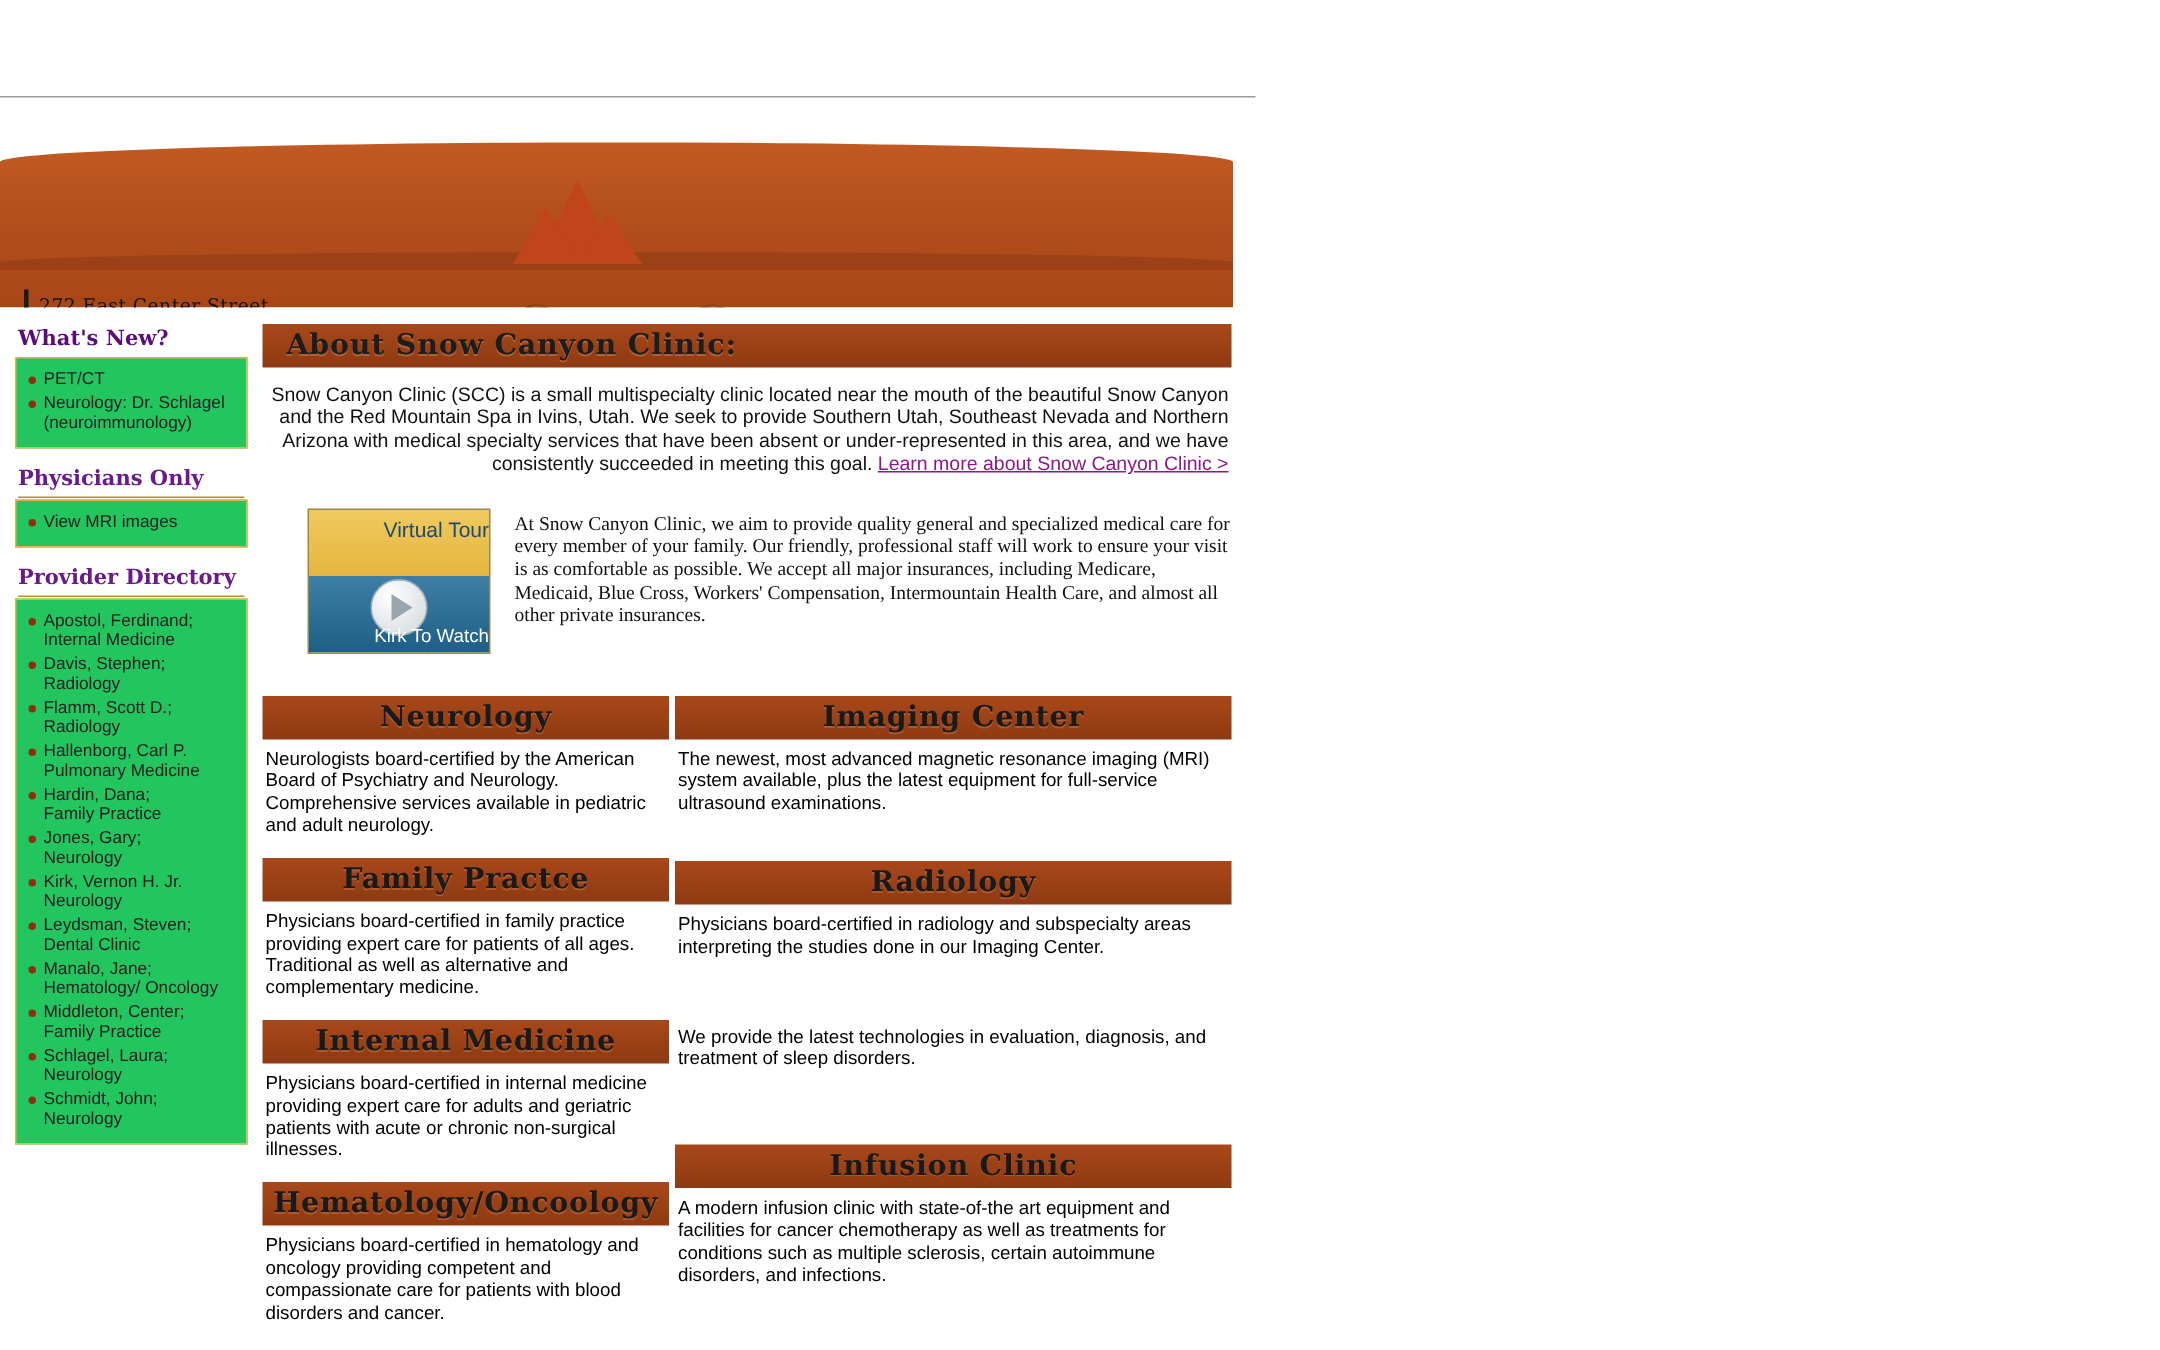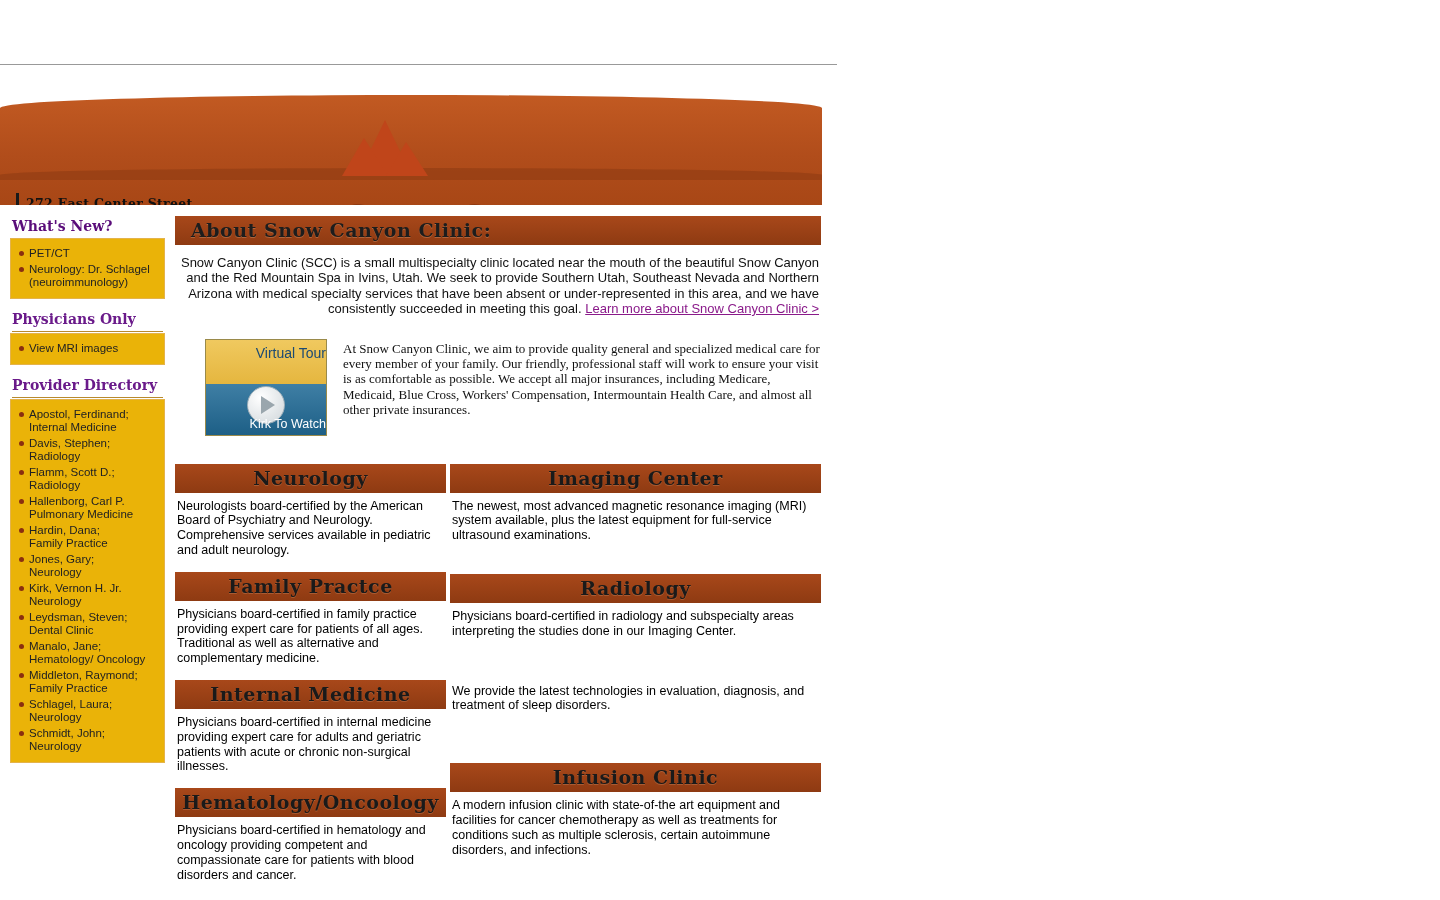--- a/index.html
+++ b/index.html
@@ -86,21 +86,21 @@
     top: 128px;
     width: 3px;
     height: 50px;
     background: #1a1a1a;
   }
   .addr {
     position: absolute;
     left: 26px;
     top: 131px;
     font-family: "DejaVu Serif", serif;
-    font-weight: bold;
+    font-weight: normal;
     font-size: 12.5px;
     line-height: 15px;
     color: #111;
     letter-spacing: .3px;
   }
 
   
   .sidebar {
     position: absolute;
     left: 10px;
@@ -109,21 +109,21 @@
   }
   .side-head {
     font-family: "DejaVu Serif", serif;
     font-weight: bold;
     font-size: 14px;
     color: #5a0d7a;
     margin: 0 0 4px 2px;
   }
   .side-head.purple2 { color: #6a1a8a; }
   .side-box {
-    background: #eab308;
+    background: #22c55e;
     border: 1px solid #e4b34b;
     padding: 5px 4px 6px 4px;
     margin-bottom: 12px;
   }
   .side-box ul {
     list-style: none;
     margin: 0;
     padding: 0;
   }
   .side-box li {
@@ -350,21 +350,21 @@
         </li>
         <li>
           <span>Leydsman, Steven;</span>
           <span class="sub">Dental Clinic</span>
         </li>
         <li>
           <span>Manalo, Jane;</span>
           <span class="sub">Hematology/ Oncology</span>
         </li>
         <li>
-          <span>Middleton, Raymond;</span>
+          <span>Middleton, Center;</span>
           <span class="sub">Family Practice</span>
         </li>
         <li>
           <span>Schlagel, Laura;</span>
           <span class="sub">Neurology</span>
         </li>
         <li>
           <span>Schmidt, John;</span>
           <span class="sub">Neurology</span>
         </li>

